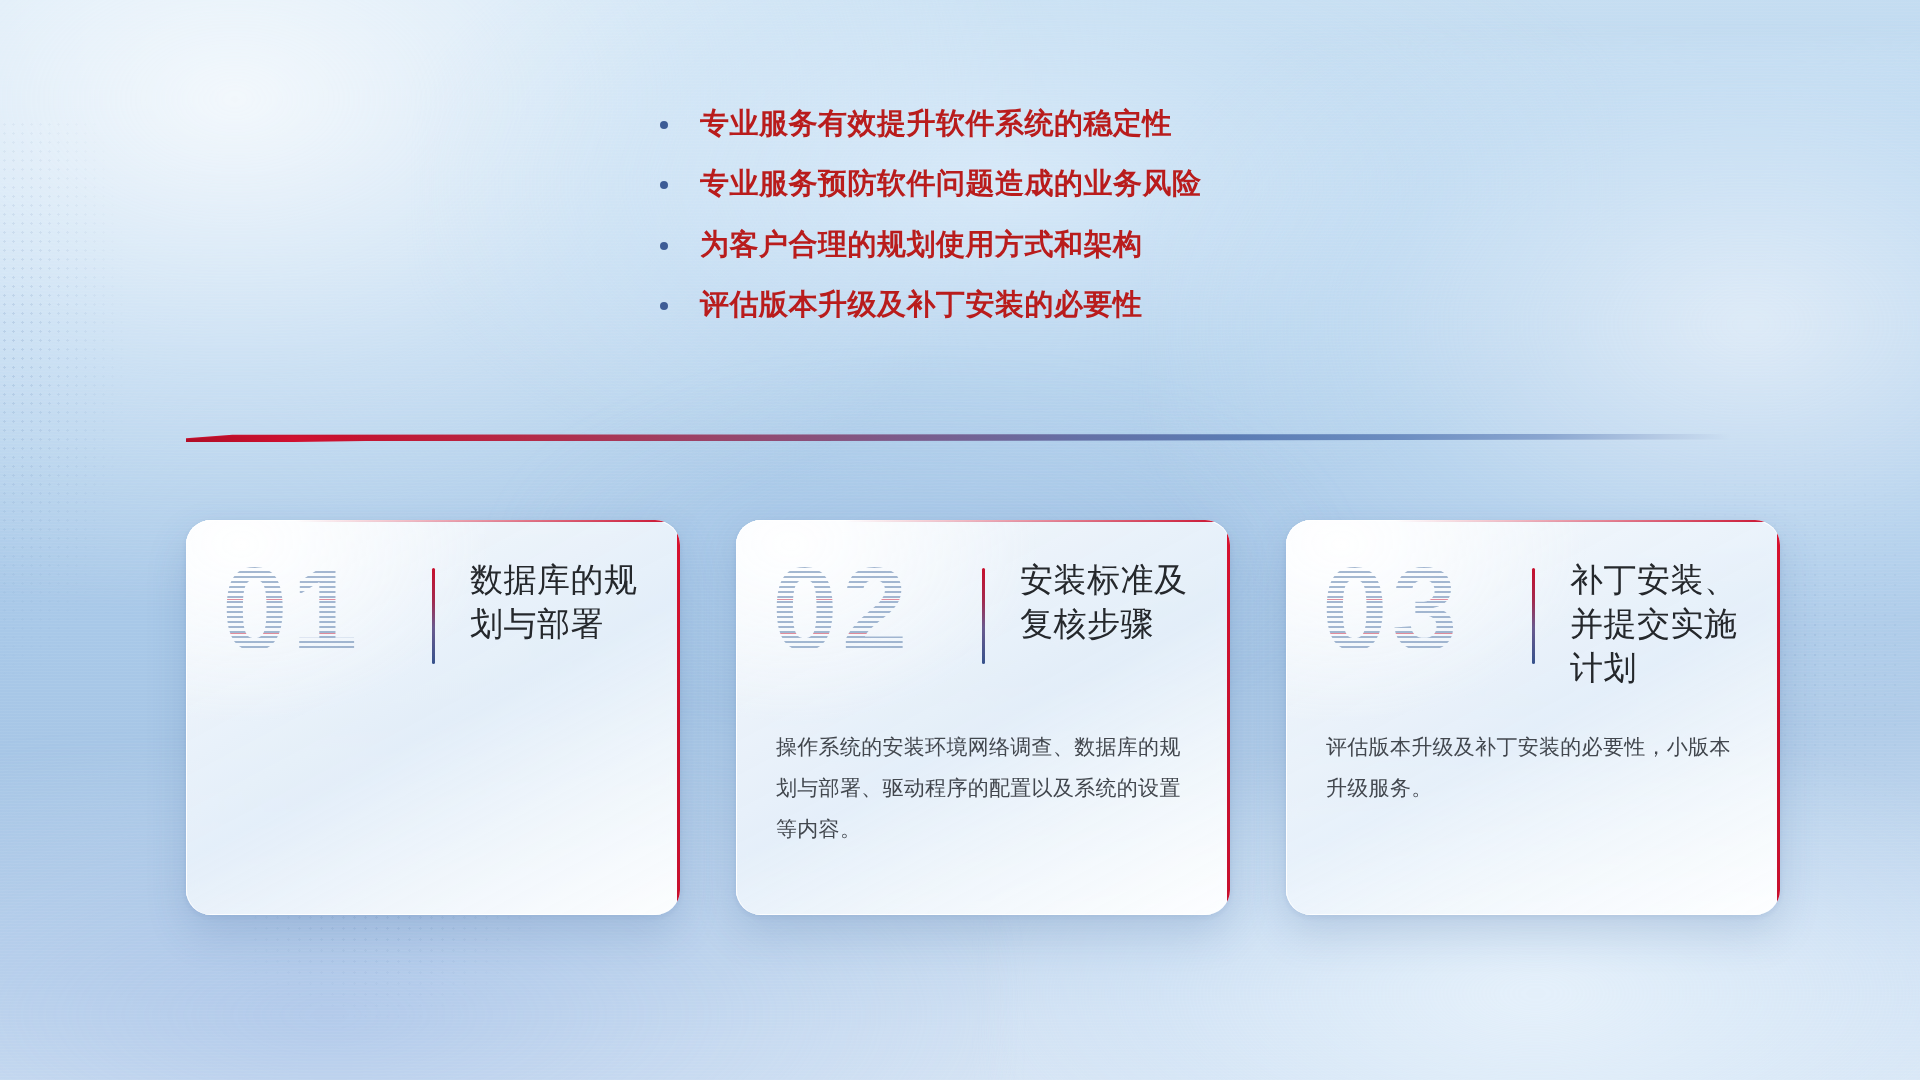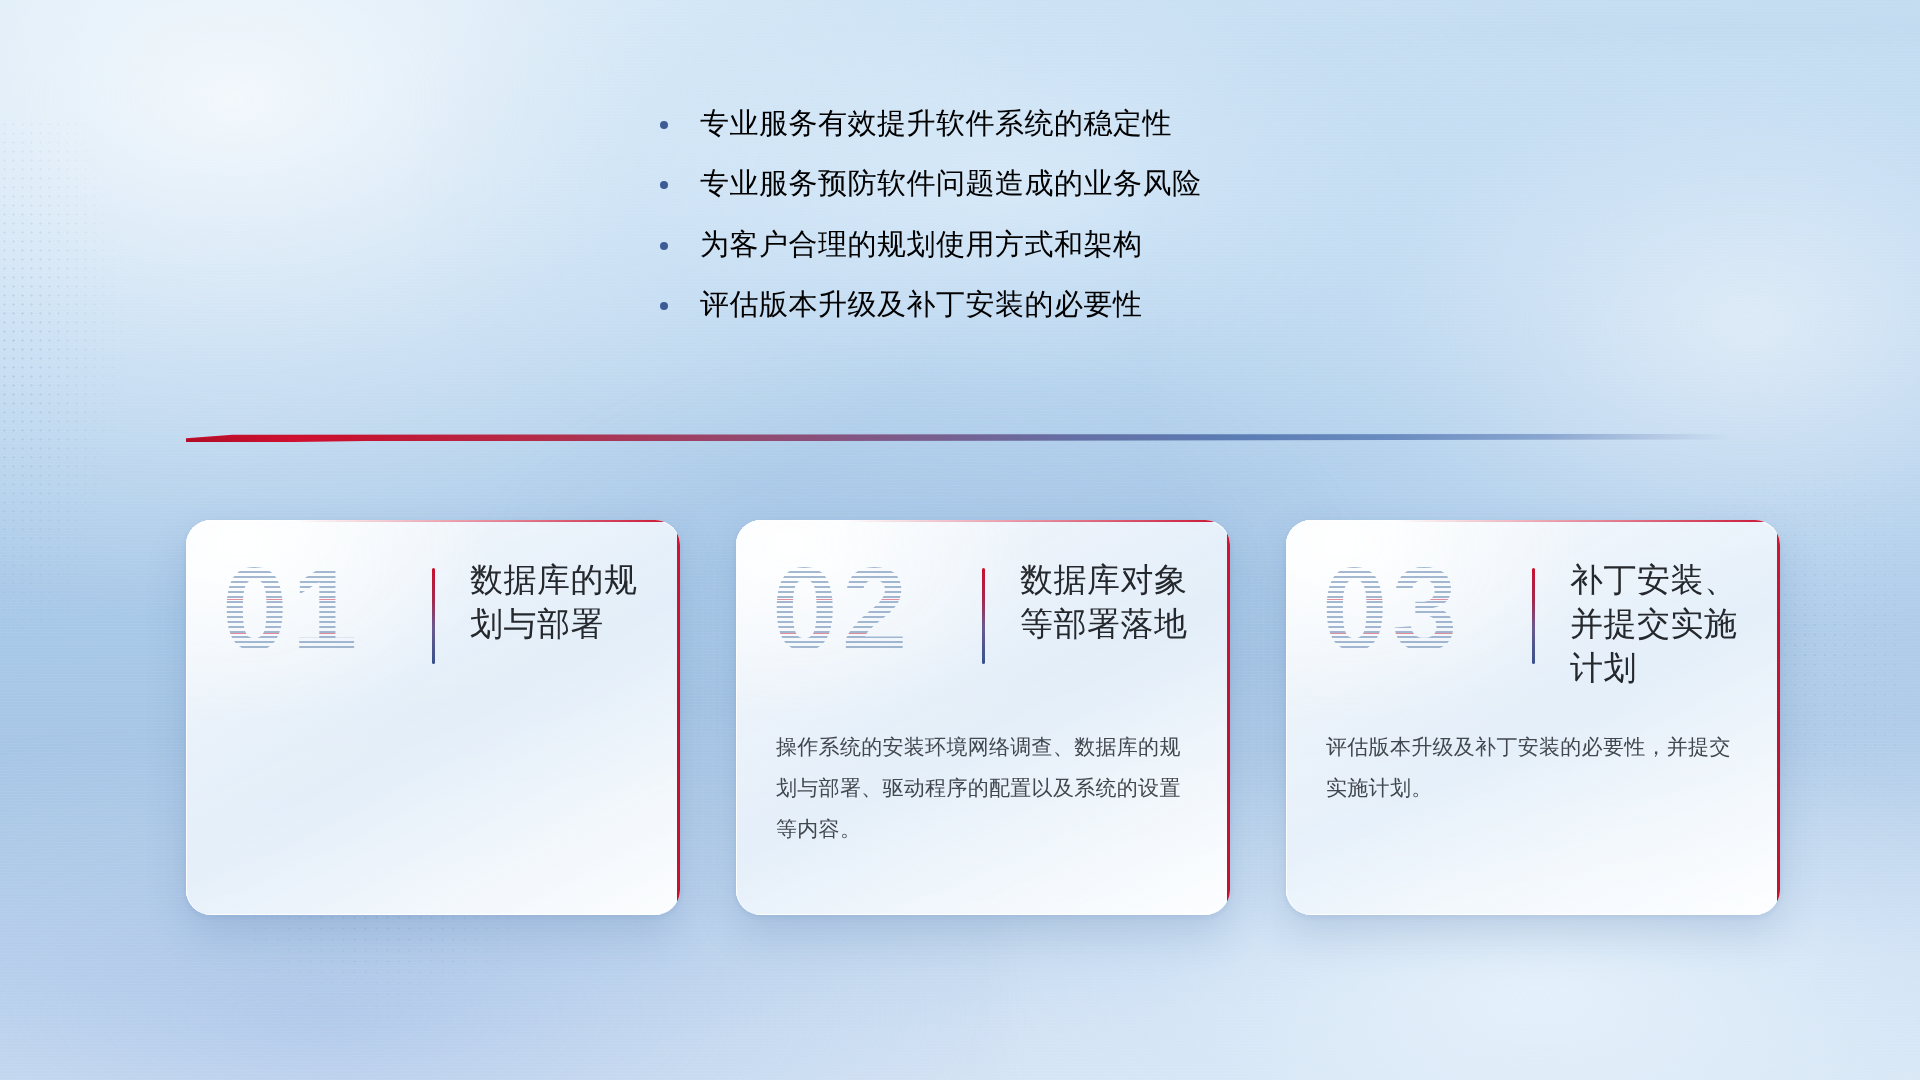--- a/index.html
+++ b/index.html
@@ -89,22 +89,22 @@
   .bullets {
     position:absolute; left:660px; top:104px;
     display:flex; flex-direction:column; gap:22px;
   }
   .bullet-row { display:flex; align-items:flex-start; }
   .bullet-dot {
     width:8px; height:8px; border-radius:50%;
     background:#3d5c96; margin-right:32px; margin-top:17px; flex:none;
   }
   .bullet-text {
-    font-size:29px; line-height:1.32; color:#000000;
-    letter-spacing:.5px; white-space:nowrap; font-weight:400;
+    font-size:29px; line-height:1.32; color:#b91c1c;
+    letter-spacing:.5px; white-space:nowrap; font-weight:700;
   }
 
   
   .divider-wrap { position:absolute; left:186px; top:428px; width:1545px; height:22px; }
   .divider {
     position:absolute; left:0; top:6px; width:100%; height:7px;
     background:linear-gradient(90deg,
       #c8102e 0%, #c5122f 10%, #b52a47 22%, #9a4468 34%,
       #7d5a89 46%, #6470a6 58%, #5b7cb4 68%, #6b8cc0 78%,
       #8aa6d0 88%, #b9cde6 96%, rgba(200,216,235,0) 100%);
@@ -253,31 +253,31 @@
   </div>
 
   <div class="card">
     <div class="card-sheen"></div>
     <div class="card-accent-top"></div>
     <div class="card-accent"></div>
     <div class="card-head">
       <div class="num-watermark">02</div>
       <div class="num-watermark-red">02</div>
       <div class="title-sep"></div>
-      <div class="card-title">数据库对象等部署落地</div>
+      <div class="card-title">安装标准及复核步骤</div>
     </div>
     <div class="card-body">操作系统的安装环境网络调查、数据库的规划与部署、驱动程序的配置以及系统的设置等内容。</div>
   </div>
 
   <div class="card">
     <div class="card-sheen"></div>
     <div class="card-accent-top"></div>
     <div class="card-accent"></div>
     <div class="card-head">
       <div class="num-watermark">03</div>
       <div class="num-watermark-red">03</div>
       <div class="title-sep"></div>
       <div class="card-title">补丁安装、并提交实施计划</div>
     </div>
-    <div class="card-body">评估版本升级及补丁安装的必要性，并提交实施计划。</div>
+    <div class="card-body">评估版本升级及补丁安装的必要性，小版本升级服务。</div>
   </div>
 
 </div>
 
 </body></html>

